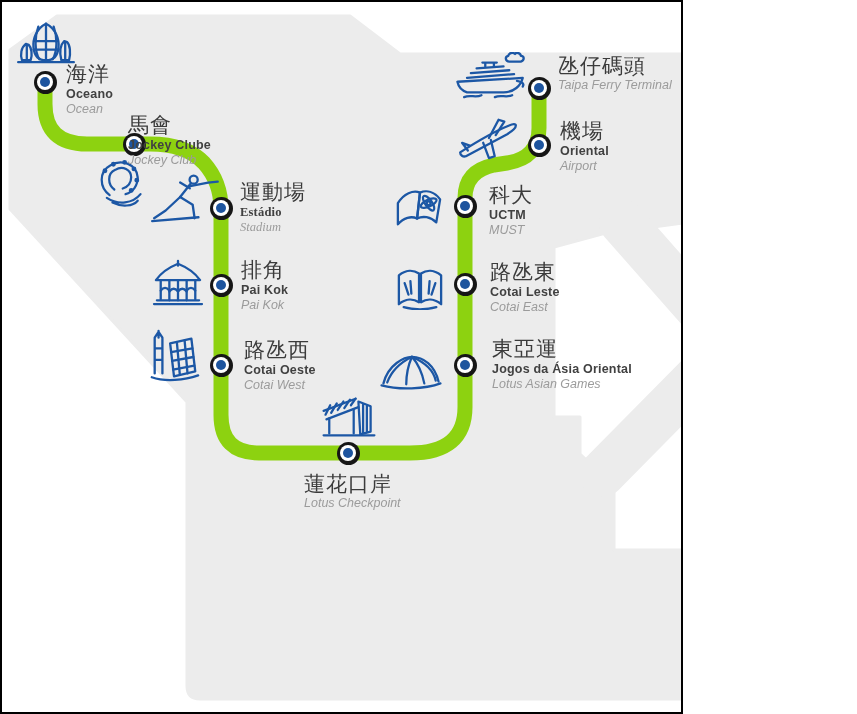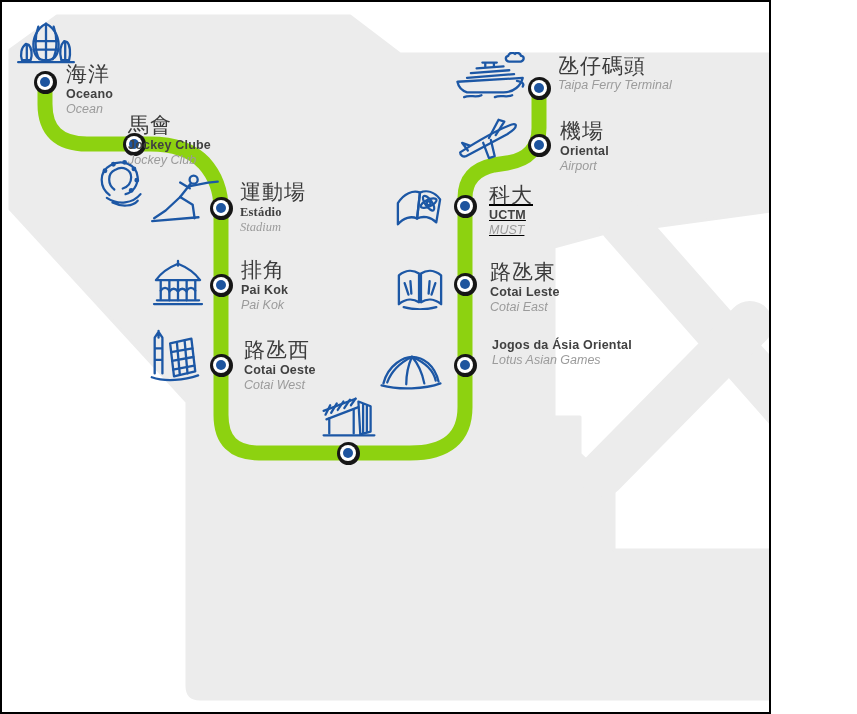--- a/index.html
+++ b/index.html
@@ -1,18 +1,18 @@
 <!DOCTYPE html>
 <html style="--green: #8dd210; --station-blue: #1d549e; --icon-blue: #1c57a5; --ring-black: #161616; --text-dark: #3b3b3b; --text-bold: #414141; --text-italic: #9b9b9b;"><head>
 <meta charset="utf-8">
 <style>
   html,body{margin:0;padding:0;background:#ffffff;}
   .stage{
     position:relative;
-    width:771px;height:714px;
+    width:683px;height:714px;
     box-sizing:border-box;
     border:2px solid #000;
     background:#ffffff;
     overflow:hidden;
     font-family:"Liberation Sans", sans-serif;
   }
   .bg{position:absolute;left:0;top:0;}
   .station{position:absolute;left:0;top:0;}
   .dot{
     position:absolute;width:23px;height:23px;margin:-11.5px 0 0 -11.5px;
@@ -176,34 +176,37 @@
     <path d="M12,26 V42 M38,16 V42"></path>
     <path d="M6,44 H60"></path>
   </svg>
   <div class="station">
     <div class="dot" style="left: 346px; top: 451px;">
       <div class="ring">
         <div class="core"></div>
       </div>
     </div>
     <div class="label" style="left: 302px; top: 470px;">
+      <div class="zh">蓮花口岸</div>
+      <div class="en">Lotus Checkpoint</div>
     </div>
   </div>
 <svg viewBox="0 0 66 40" class="site-icon" style="left: 377px; top: 351px; width: 64px; height: 38px;">
     <path d="M4,32 C9,12 26,4 34,4 C46,4 58,13 62,30"></path>
     <path d="M34,4 C22,10 12,20 8,31 M34,4 C30,13 28,23 28,33 M34,4 C41,12 45,22 47,32 M34,4 C50,11 57,20 59,29"></path>
     <path d="M2,34 C20,39 48,38 64,32"></path>
   </svg>
   <div class="station">
     <div class="dot" style="left: 463px; top: 363px;">
       <div class="ring">
         <div class="core"></div>
       </div>
     </div>
     <div class="label" style="left: 490px; top: 335px;">
+      <div class="zh">東亞運</div>
       <div class="pt">Jogos da Ásia Oriental</div>
       <div class="en">Lotus Asian Games</div>
     </div>
   </div>
 <svg viewBox="0 0 58 50" class="site-icon" style="left: 390px; top: 260px; width: 56px; height: 48px;">
     <path d="M7,14 C14,8 22,8 28,12 V42 C22,38 14,38 7,44 Z"></path>
     <path d="M51,14 C44,8 36,8 30,12 V42 C36,38 44,38 51,44 Z"></path>
     <path d="M17,34 L13,22 M20,33 L19,20 M38,33 L39,20 M41,34 L45,22"></path>
     <path d="M12,47 C22,50 36,50 46,47"></path>
   </svg>
@@ -225,21 +228,21 @@
     <circle cx="40" cy="20" r="2"></circle>
     <ellipse cx="40" cy="20" rx="9" ry="3.5" transform="rotate(-25 40 20)"></ellipse>
     <ellipse cx="40" cy="20" rx="9" ry="3.5" transform="rotate(55 40 20)"></ellipse>
   </svg>
   <div class="station">
     <div class="dot" style="left: 463px; top: 204px;">
       <div class="ring">
         <div class="core"></div>
       </div>
     </div>
-    <div class="label" style="left: 487px; top: 181px; text-decoration: underline;">
+    <div class="label" style="left: 487px; top: 181px;">
       <div class="zh">科大</div>
       <div class="pt">UCTM</div>
       <div class="en">MUST</div>
     </div>
   </div>
 <svg viewBox="0 0 70 50" class="site-icon" style="left: 452px; top: 112px; width: 68px; height: 48px;">
     <path d="M6,40 C20,31 42,18 57,12 C61,10 64,10 64,12 C64,15 60,18 55,21 L12,44 C9,45 6,43 6,40 Z"></path>
     <path d="M36,25 L46,6 L52,8 L43,22"></path>
     <path d="M30,30 L36,46 L42,44 L38,27"></path>
     <path d="M14,38 L8,30 L16,33"></path>

